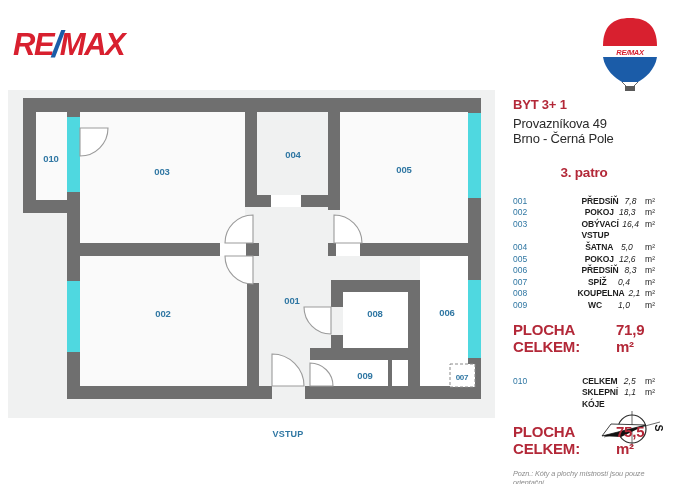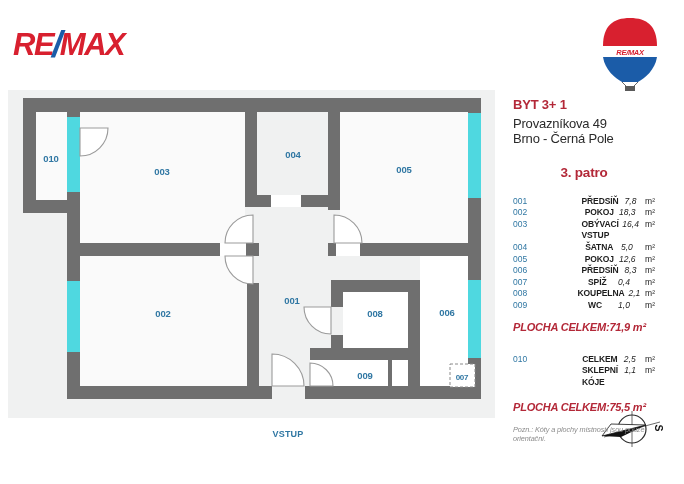--- a/index.html
+++ b/index.html
@@ -53,22 +53,22 @@
   }
   .title{font-size:13px;font-weight:bold;color:var(--red-text);letter-spacing:-0.2px;}
   .addr{font-size:13px;color:#2a2a2a;line-height:1.18;margin-top:4px;letter-spacing:-0.2px;}
   .floor{font-size:13.5px;font-weight:bold;color:var(--red-text);margin-top:18px;letter-spacing:-0.2px;text-align:center;}
   .rtable{margin-top:16px;}
   .trow{display:flex;font-size:8.5px;line-height:11.6px;align-items:baseline;}
   .trow .code{width:31px;color:var(--label-blue);}
   .trow .name{flex:1;color:#1d1d1d;font-weight:700;letter-spacing:-0.1px;padding-left:44px;}
   .trow .num{width:30px;text-align:center;color:#1d1d1d;font-style:italic;}
   .trow .unit{width:16px;text-align:right;color:#1d1d1d;}
-  .totalrow{display:flex;justify-content:flex-start;font-size:11px;font-weight:bold;
-            color:var(--red-text);letter-spacing:-0.2px;font-style:italic;}
+  .totalrow{display:flex;justify-content:flex-start;font-size:15px;font-weight:bold;
+            color:var(--red-text);letter-spacing:-0.2px;}
   .subtotal{margin-top:9px;}
   .extras{margin-top:21px;}
   .grand{margin-top:13px;}
   .note{margin-top:12px;font-size:7.3px;font-style:italic;color:#8b8b8b;letter-spacing:-0.1px;}
 </style>
 </head>
 <body>
 
 <div class="wordmark">
   <span class="re">RE</span><span class="slash">/</span><span class="max">MAX</span>

